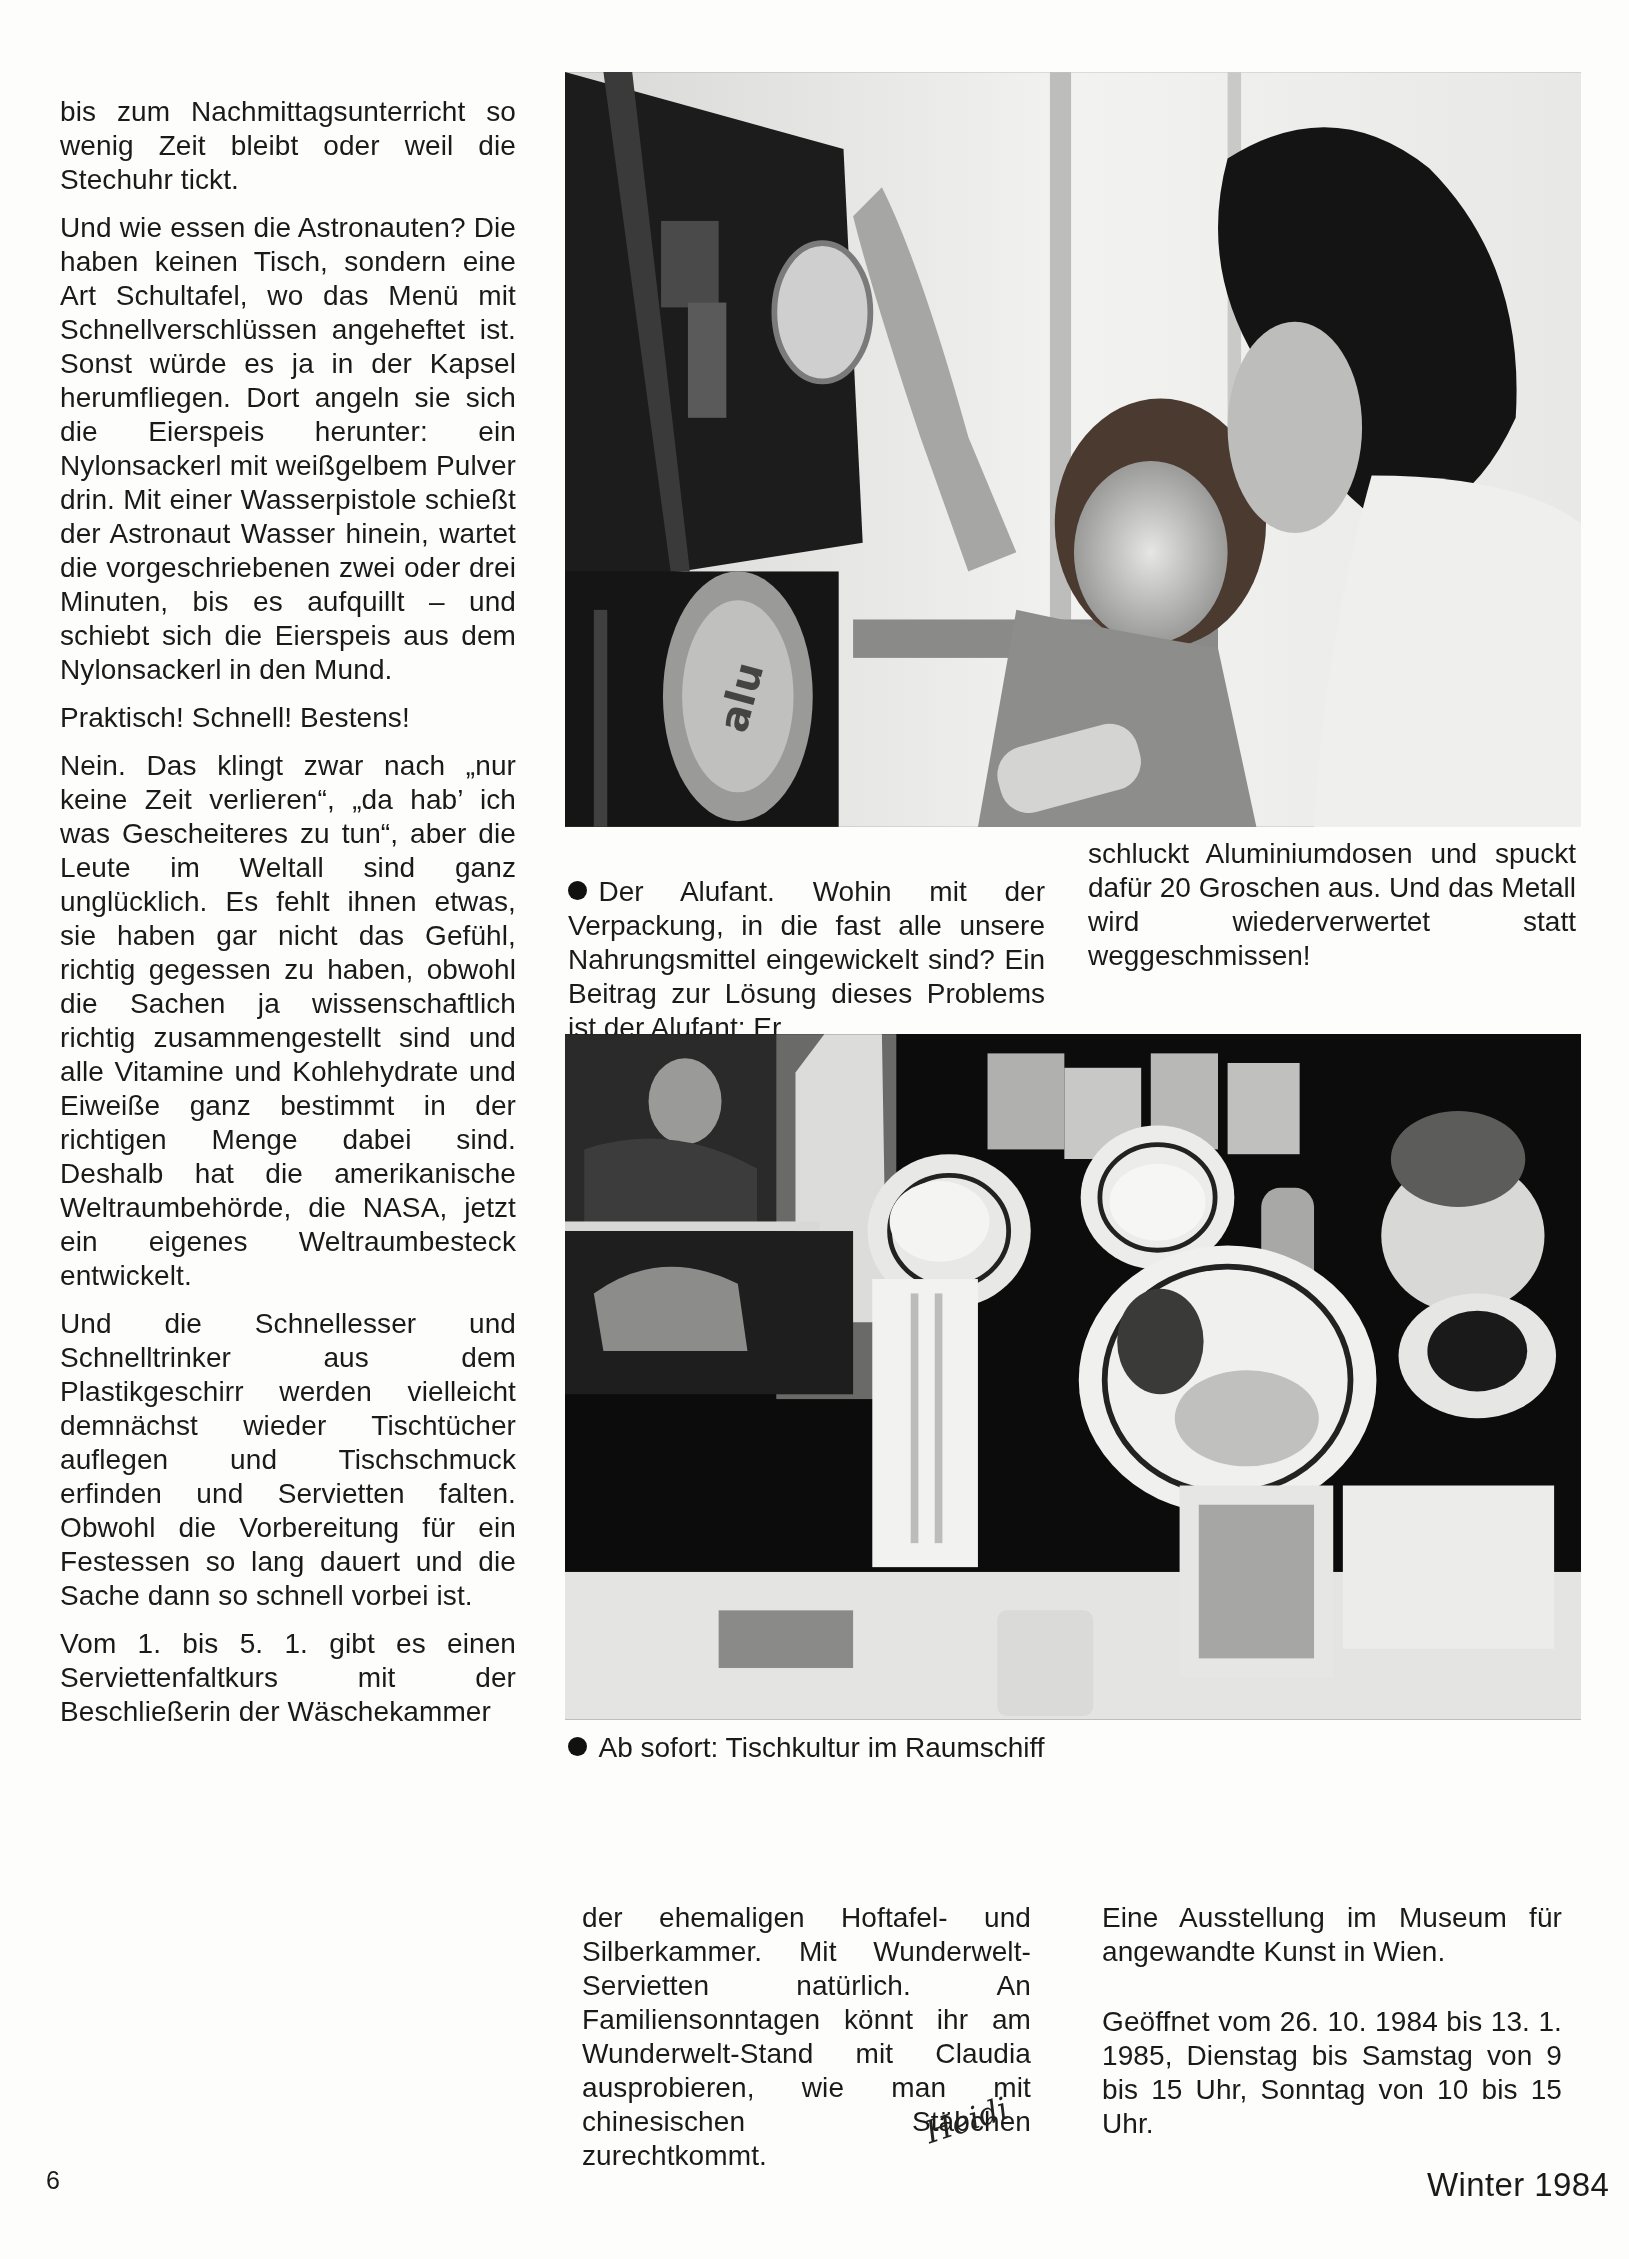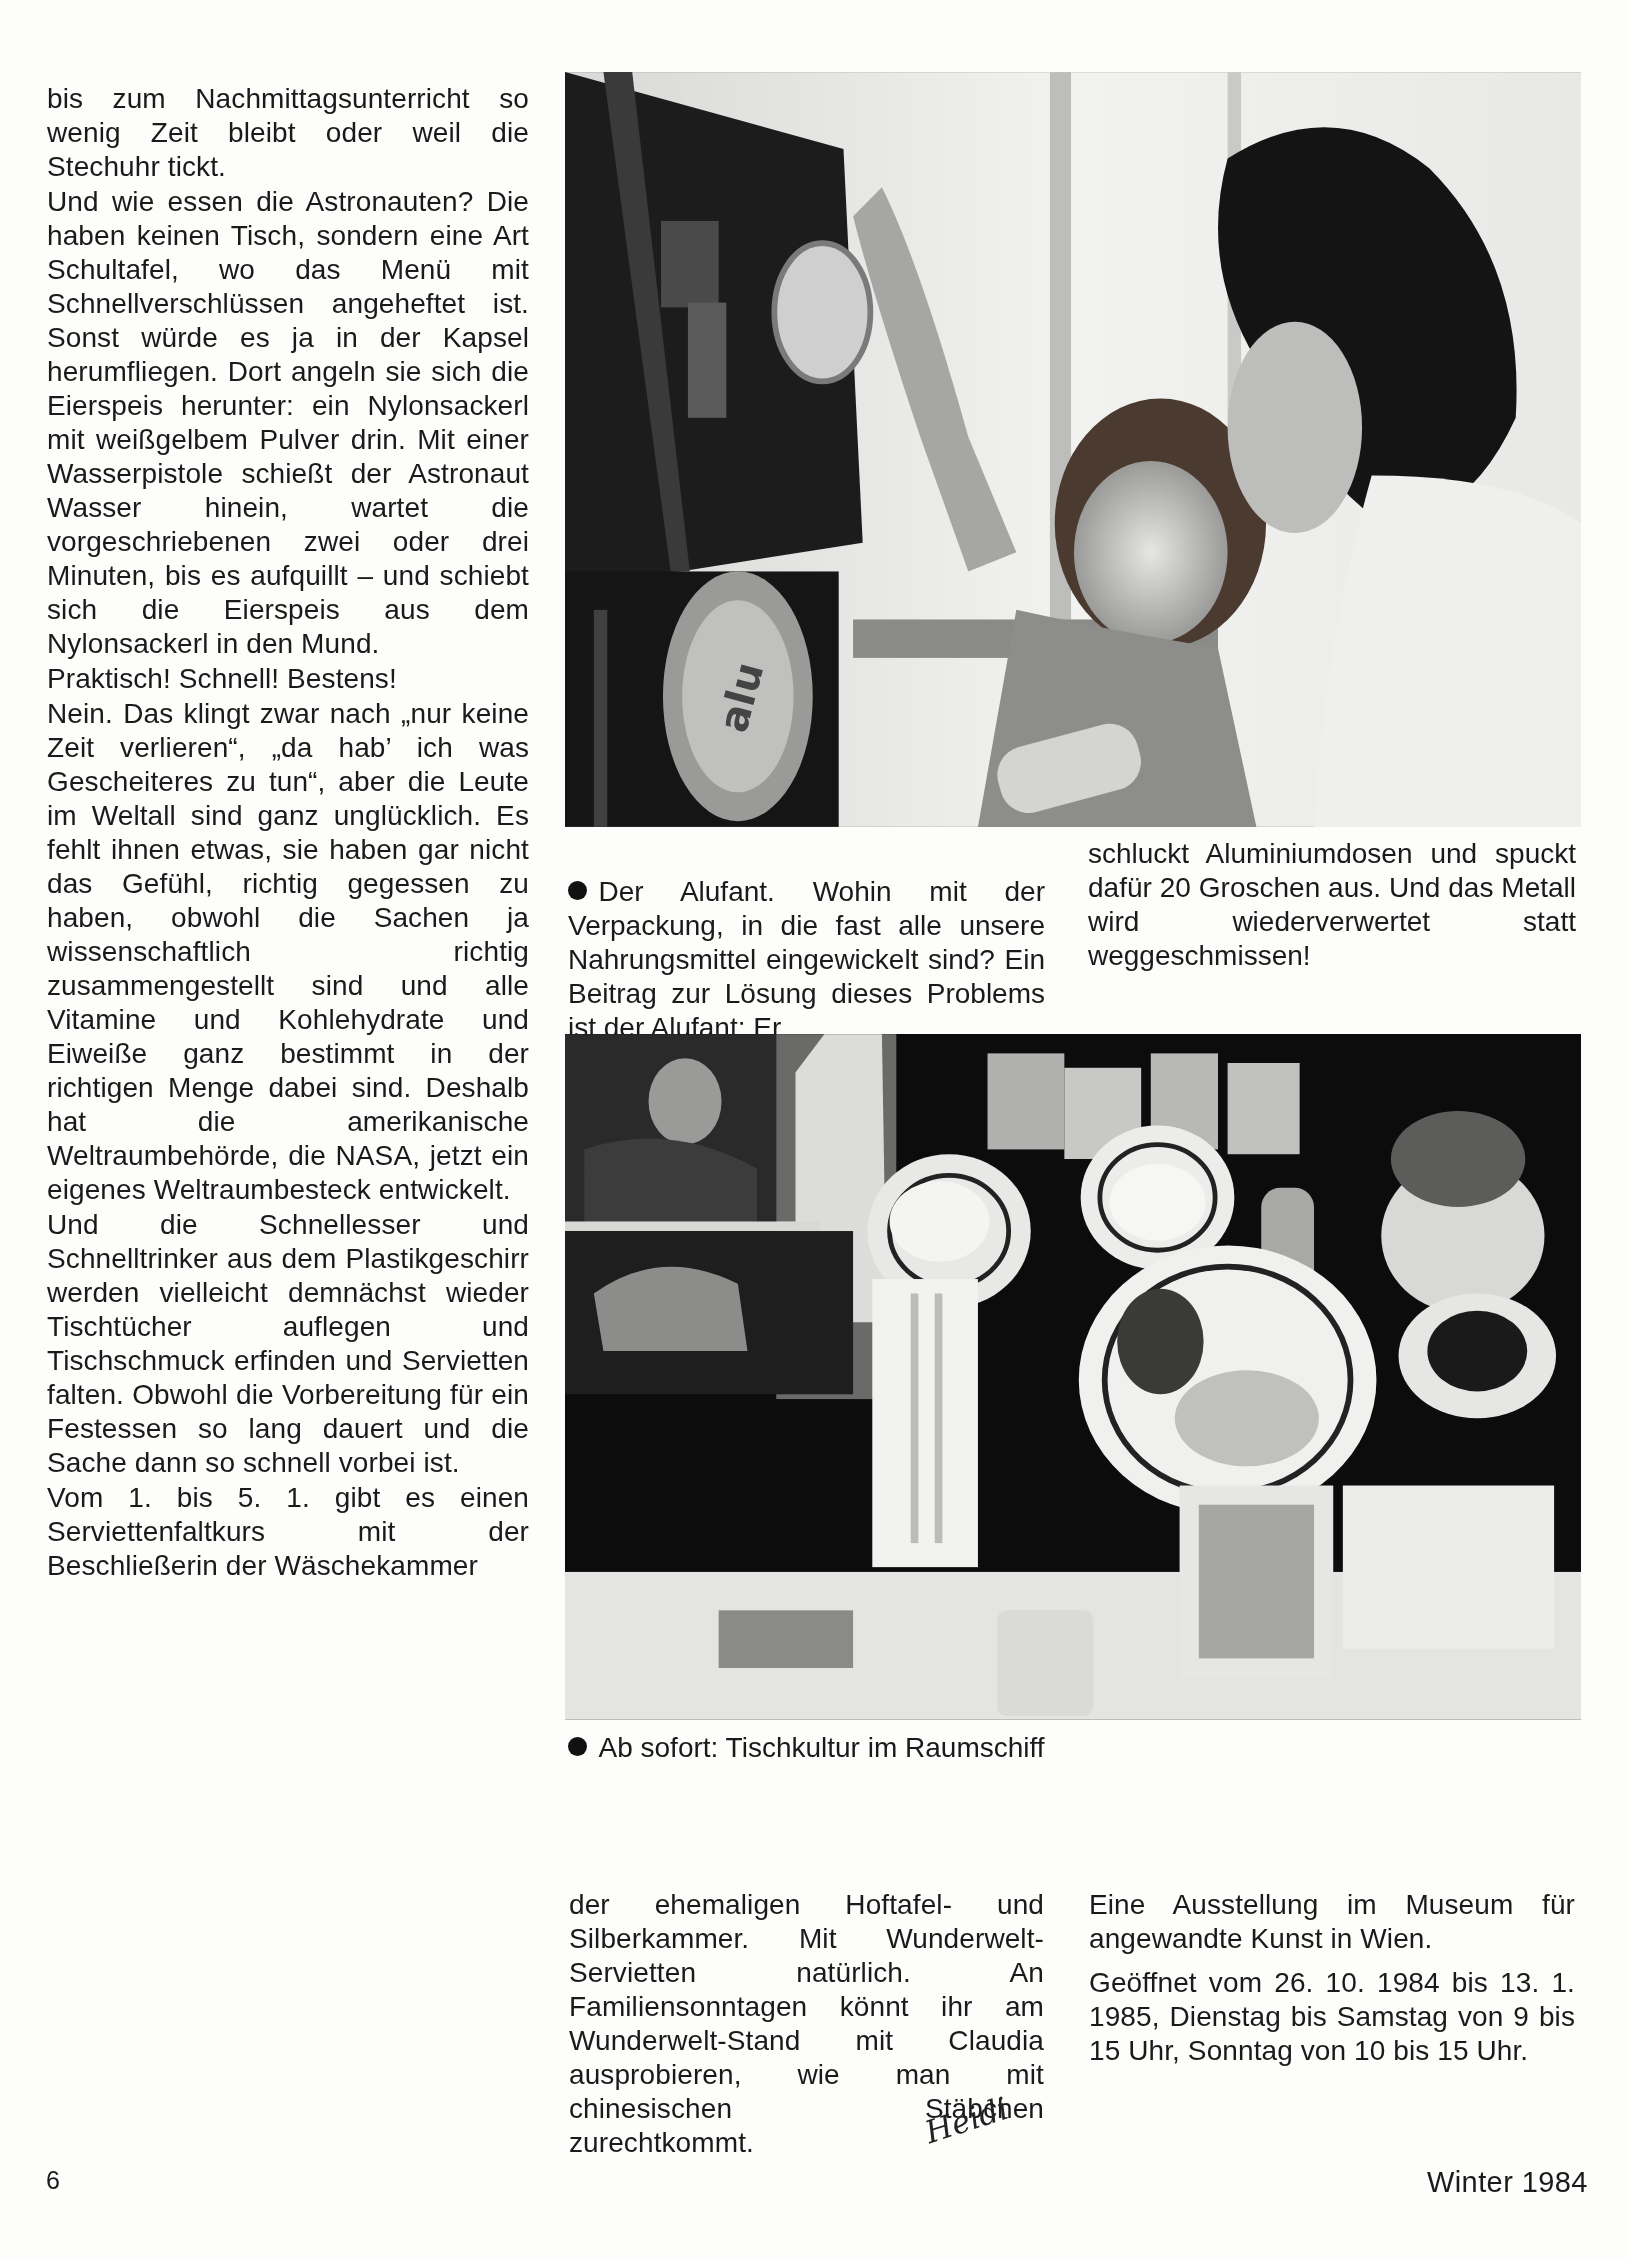--- a/index.html
+++ b/index.html
@@ -4,38 +4,38 @@
 <style>
   html, body { margin: 0; padding: 0; }
   body {
     width: 1629px; height: 2260px; background: #fdfdfb; position: relative; overflow: hidden;
     font-family: "Liberation Sans", "DejaVu Sans", sans-serif; color: #1a1a1a;
   }
   .col {
     position: absolute; font-size: 28px; line-height: 34px; text-align: justify;
     text-align-last: left; letter-spacing: 0.1px;
   }
-  .col p { margin: 1px; }
+  .col p { margin: 14px; }
   #left-col { left: 46px; top: 81px; width: 484px; }
   .photo {
     position: absolute; overflow: hidden; background: #111;
   }
   #photo-alufant { left: 565px; top: 72px; width: 1016px; height: 755px; }
   #photo-space { left: 565px; top: 1034px; width: 1016px; height: 686px; }
   .caption { position: absolute; font-size: 28px; line-height: 34px; text-align: justify; text-align-last: left; }
   #cap1-a { left: 568px; top: 837px; width: 477px; margin-top: 38px; }
   #cap1-b { left: 1088px; top: 837px; width: 488px; }
   #cap2 { left: 568px; top: 1731px; width: 484px; }
   .bullet { display: inline-block; width: 19px; height: 19px; border-radius: 50%; background: #111; margin-right: 11.5px; vertical-align: 1px; }
   #mid-bottom { left: 568px; top: 1887px; width: 477px; }
   #right-bottom { left: 1088px; top: 1887px; width: 488px; }
   #right-bottom .heading { font-weight: bold; font-size: 28px; line-height: 32px; letter-spacing: 0.2px; }
   #right-bottom .gap { height: 7.7px; }
   #page-number { position: absolute; left: 46px; top: 2166px; font-size: 25px; }
-  #issue-label { position: absolute; left: 1427px; top: 2166px; font-size: 29px; letter-spacing: 0.4px; }
+  #issue-label { position: absolute; left: 1427px; top: 2166px; font-size: 33px; letter-spacing: 0.4px; }
   #signature {
     position: absolute; left: 924px; top: 2102px; font-family: "DejaVu Serif", serif; font-style: italic;
     font-size: 31px; transform: rotate(-18deg); color: #222;
   }
   svg { display: block; }
 </style>
 </head>
 <body>
 
 <div class="col" id="left-col">

